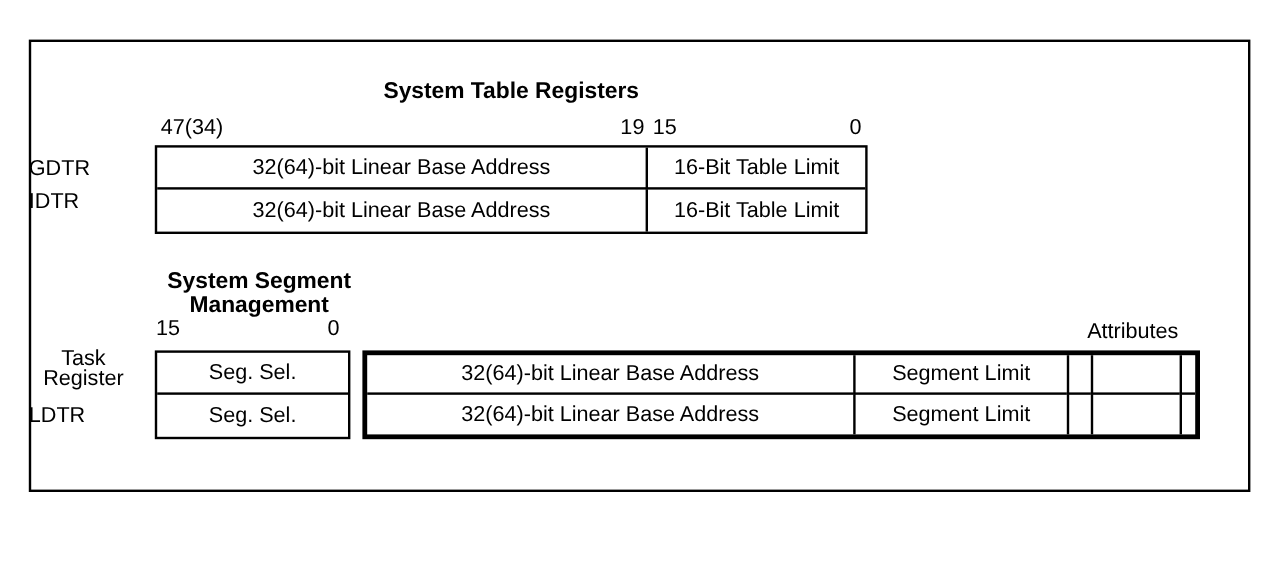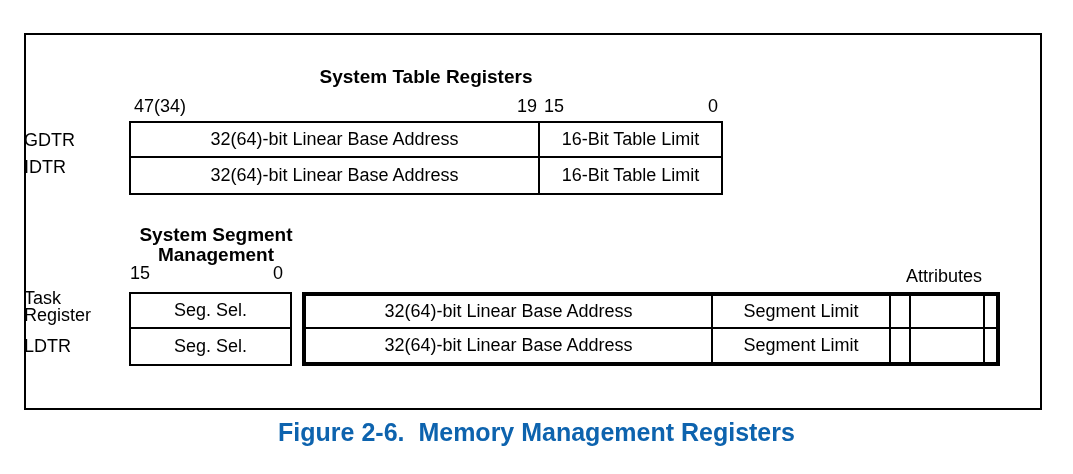--- a/index.html
+++ b/index.html
@@ -32,21 +32,21 @@
   .bits-c{left:129px;top:263px;width:163px;padding:0 9px 0 1px;}
   .attr-label{left:888px;top:266px;width:112px;text-align:center;font-size:18px;}
 
   
   .sel-table{left:129px;top:292px;width:163px;height:74px;border:2px solid #000;
     display:grid;grid-template-rows:1fr 1fr;}
   .desc-table{left:302px;top:292px;width:698px;height:74px;border:4px solid #000;
     display:grid;grid-template-columns:405px 178px 20px 74px 1fr;
     grid-template-rows:1fr 1fr;}
   .b-l{border-left:2px solid #000;}
-  .task-label{left:24px;top:290px;width:91px;text-align:left;
+  .task-label{left:24px;top:290px;width:91px;text-align:center;
     font-size:18px;line-height:17px;}
   .ldtr{top:337px;}
 
   
   .caption{left:0;top:418px;width:1073px;text-align:center;font-weight:bold;
     font-size:25px;color:#0d63ae;white-space:pre;}
 </style>
 </head>
 <body>
 
@@ -103,15 +103,14 @@
     <div class="cell b-l b-b"></div>
     <div class="cell b-l b-b"></div>
     <div class="cell b-l b-b"></div>
     <div class="cell">32(64)-bit Linear Base Address</div>
     <div class="cell b-l">Segment Limit</div>
     <div class="cell b-l"></div>
     <div class="cell b-l"></div>
     <div class="cell b-l"></div>
   </div>
 
-  <div class="abs caption">Figure 2-6.  Memory Management Registers</div>
 
 </div>
 
 </body></html>

